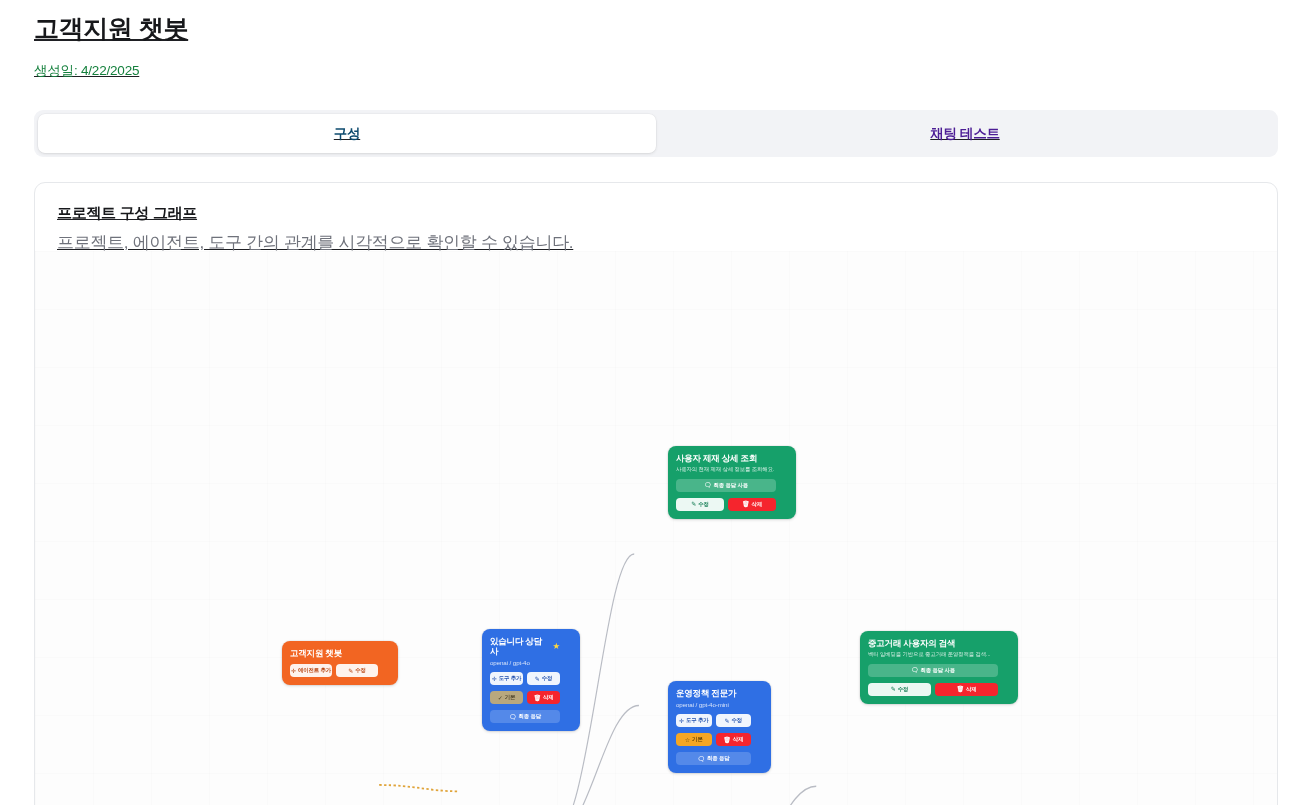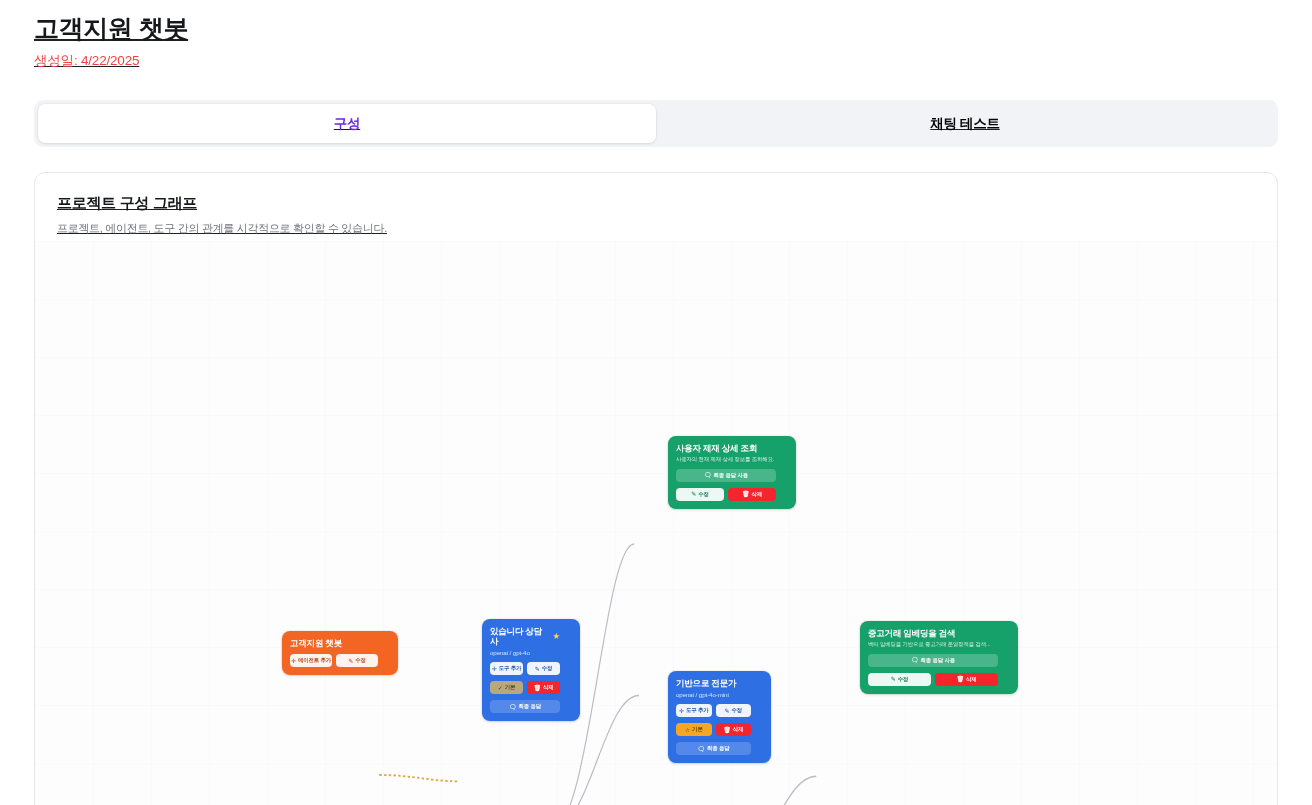--- a/index.html
+++ b/index.html
@@ -12,49 +12,49 @@
     overflow: hidden;
   }
   .page { position: relative; width: 1312px; height: 805px; padding: 0 34px; text-decoration: underline; }
 
   
   .page-title {
     font-size: 25px; font-weight: 700; letter-spacing: -0.4px;
     padding-top: 12px; color: #17181b;
   }
   .page-subtitle {
-    font-size: 13.5px; color: #ef4444; margin-top: 7px; letter-spacing: -0.2px;
+    font-size: 13.5px; color: #15803d; margin-top: 17px; letter-spacing: -0.2px;
   }
 
   
   .tabs {
     display: flex; margin-top: 30px;
     background: #f2f3f6; border-radius: 9px; padding: 4px;
     height: 47px; align-items: stretch;
   }
   .tab {
     flex: 1; display: flex; align-items: center; justify-content: center;
-    font-size: 13.5px; font-weight: 700; color: #000000;
+    font-size: 13.5px; font-weight: 700; color: #4c1d95;
     border-radius: 7px; letter-spacing: -0.3px; cursor: pointer;
     user-select: none;
   }
   .tab.active {
-    background: #ffffff; color: #6d28d9;
+    background: #ffffff; color: #0c4a6e;
     box-shadow: 0 1px 3px rgba(0,0,0,.10), 0 0 0 .5px rgba(0,0,0,.04);
   }
 
   
   .card {
     margin-top: 25px; height: 758px;
     border: 1px solid #e6e8eb; border-radius: 11px;
     background: #ffffff; position: relative; overflow: hidden;
   }
   .card-head { padding: 21px 22px 0 22px; }
   .card-title { font-size: 15px; font-weight: 700; color: #17181b; letter-spacing: -0.3px; }
-  .card-desc { font-size: 11px; color: #6f727b; margin-top: 8px; letter-spacing: -0.3px; }
+  .card-desc { font-size: 17px; color: #6f727b; margin-top: 8px; letter-spacing: -0.3px; }
 
   
   .canvas {
     position: absolute; left: 0; right: 0; top: 68px; bottom: 0;
     background: #fdfdfd; overflow: hidden;
   }
   .canvas .ghost {
     position: absolute; inset: 0;
     background-image:
       linear-gradient(to right, rgba(0,0,0,.012) 1px, transparent 1px),
@@ -190,21 +190,21 @@
         <div class="btn-row full">
           <button class="btn wide">
             <span class="g">🗨</span>
             <span>최종 응답</span>
           </button>
         </div>
       </div>
 
       <div class="node agent" style="left:633px; top:430px; width:103px;">
         <div class="title">
-          <span>기반으로 전문가</span>
+          <span>운영정책 전문가</span>
         </div>
         <div class="model">openai / gpt-4o-mini</div>
         <div class="btn-row">
           <button class="btn soft">
             <span class="g">✛</span>
             <span>도구 추가</span>
           </button>
           <button class="btn soft">
             <span class="g">✎</span>
             <span>수정</span>
@@ -244,21 +244,21 @@
           </button>
           <button class="btn danger">
             <span class="g">🗑</span>
             <span>삭제</span>
           </button>
         </div>
       </div>
 
 
       <div class="node tool" style="left:825px; top:380px; width:158px;">
-        <div class="title">중고거래 임베딩을 검색</div>
+        <div class="title">중고거래 사용자의 검색</div>
         <div class="desc">벡터 임베딩을 기반으로 중고거래 운영정책을 검색...</div>
         <div class="btn-row full">
           <button class="btn wide">
             <span class="g">🗨</span>
             <span>최종 응답 사용</span>
           </button>
         </div>
         <div class="btn-row">
           <button class="btn soft">
             <span class="g">✎</span>

